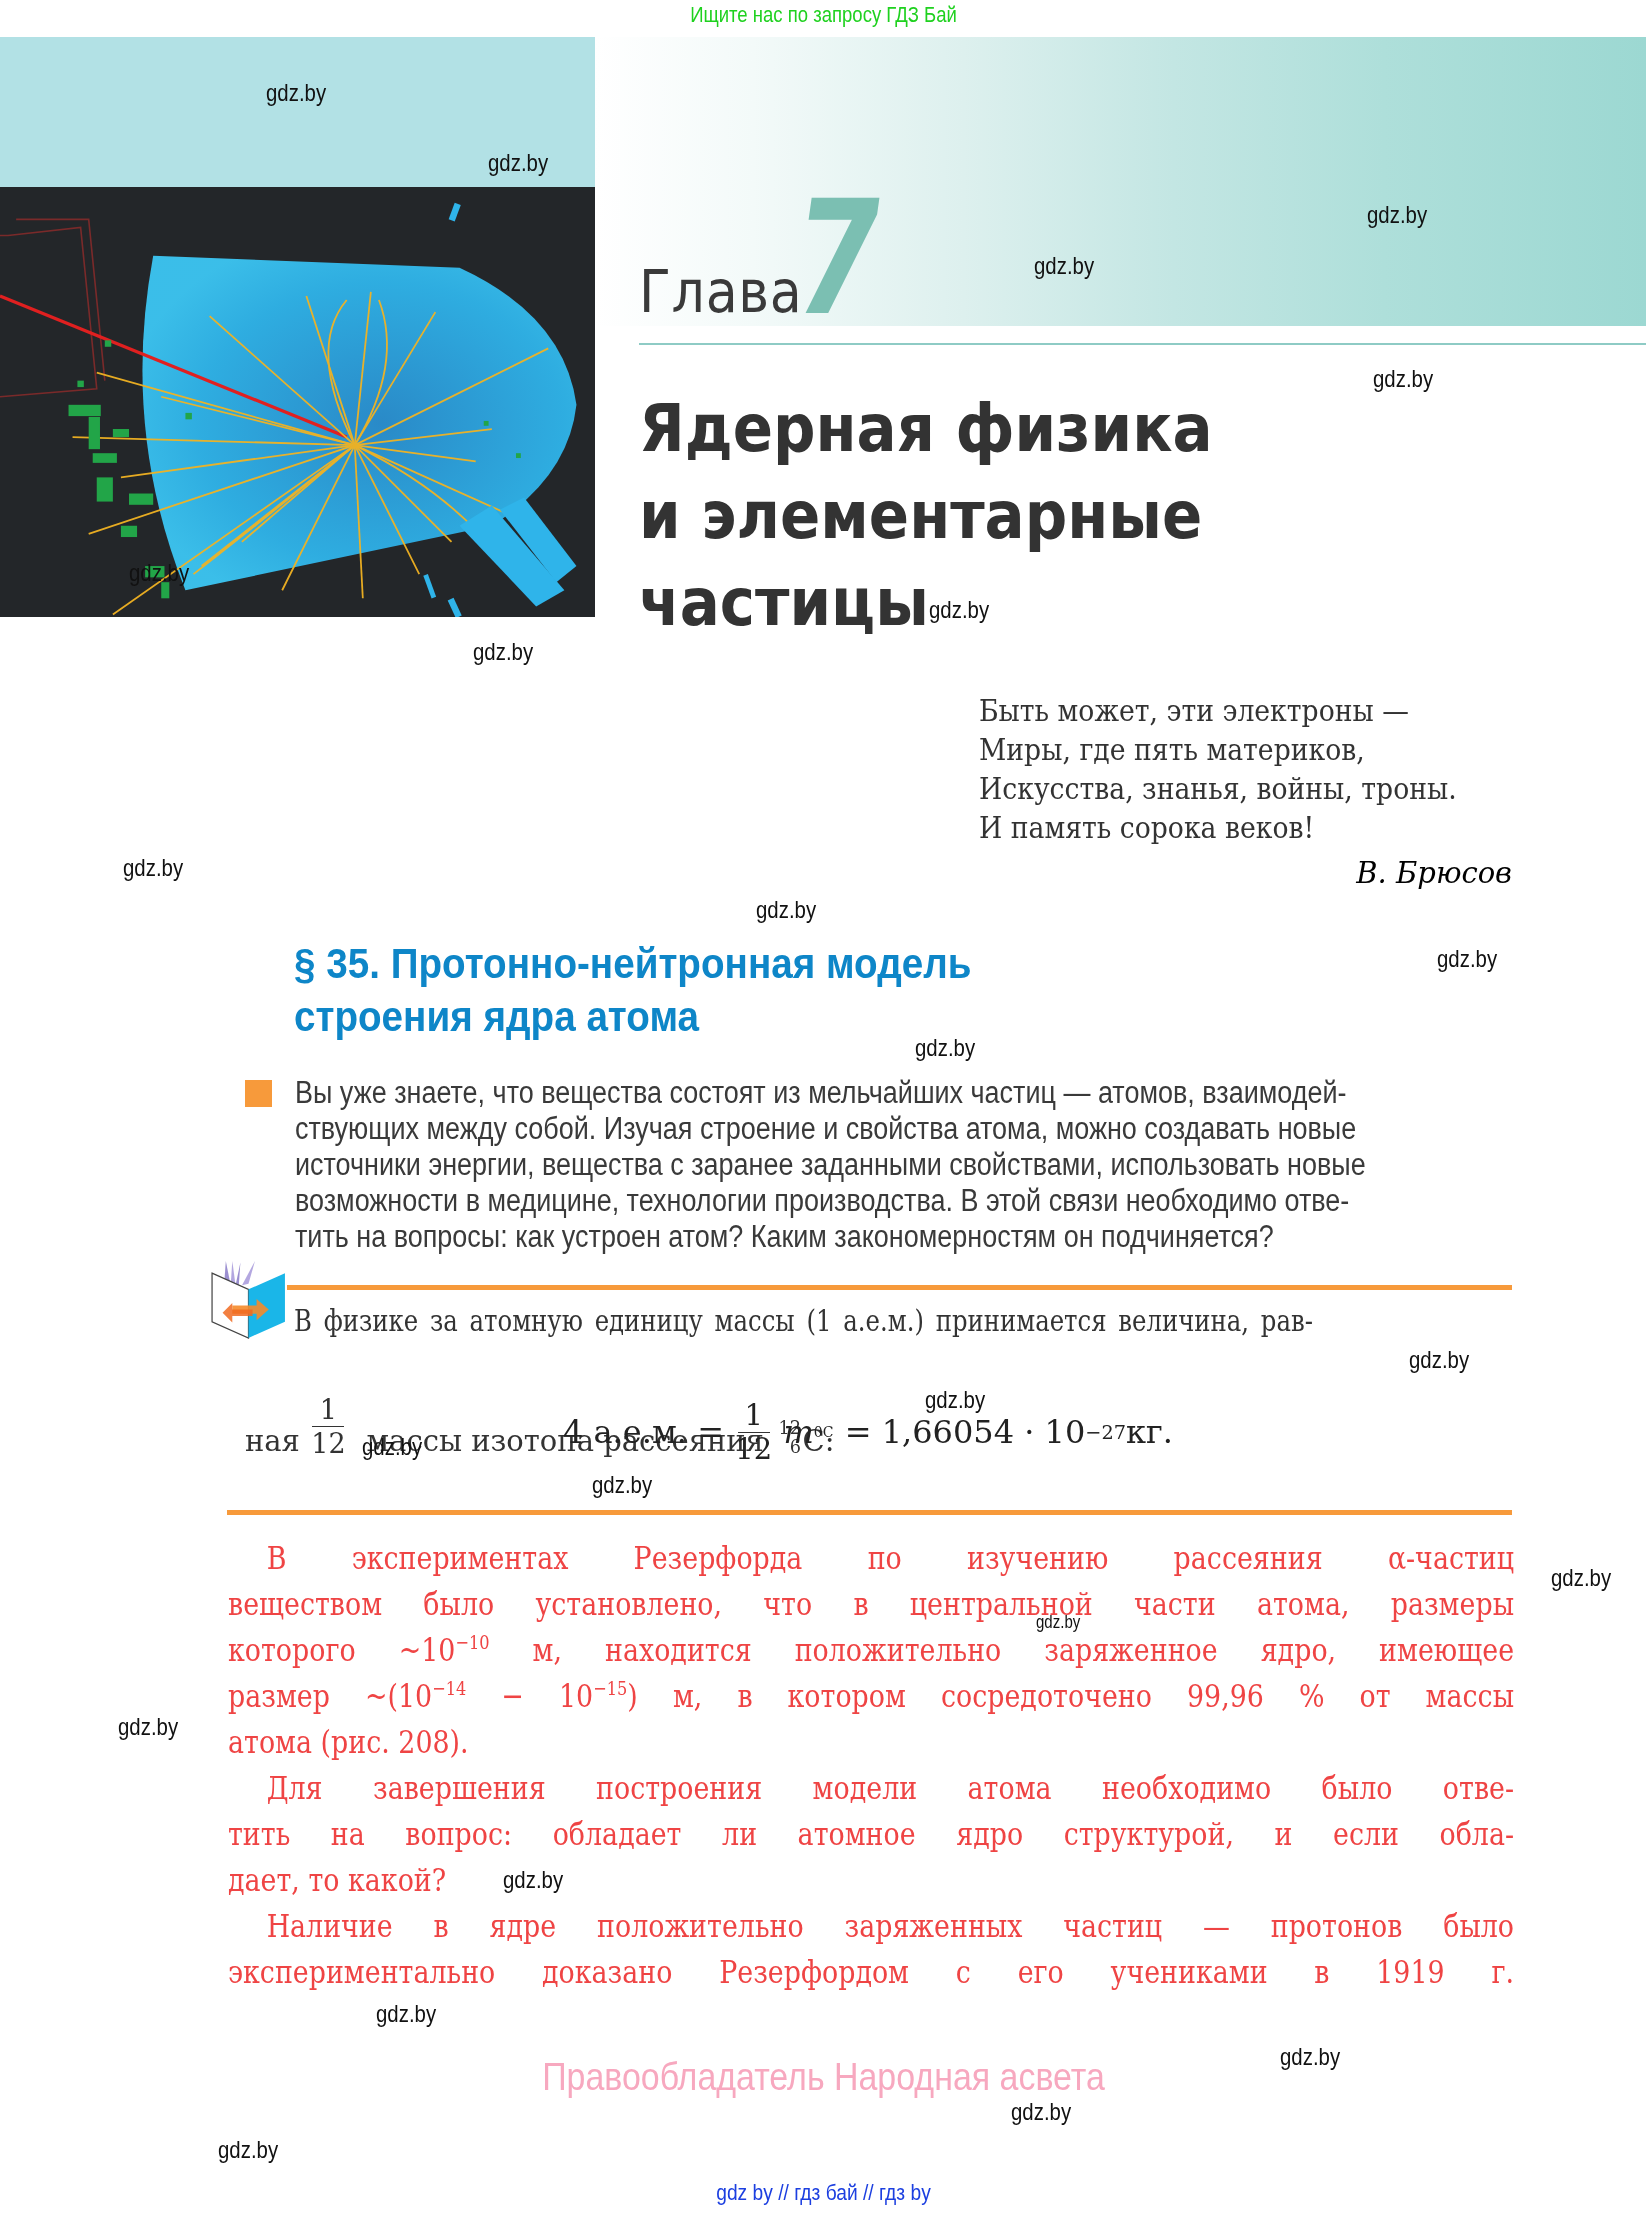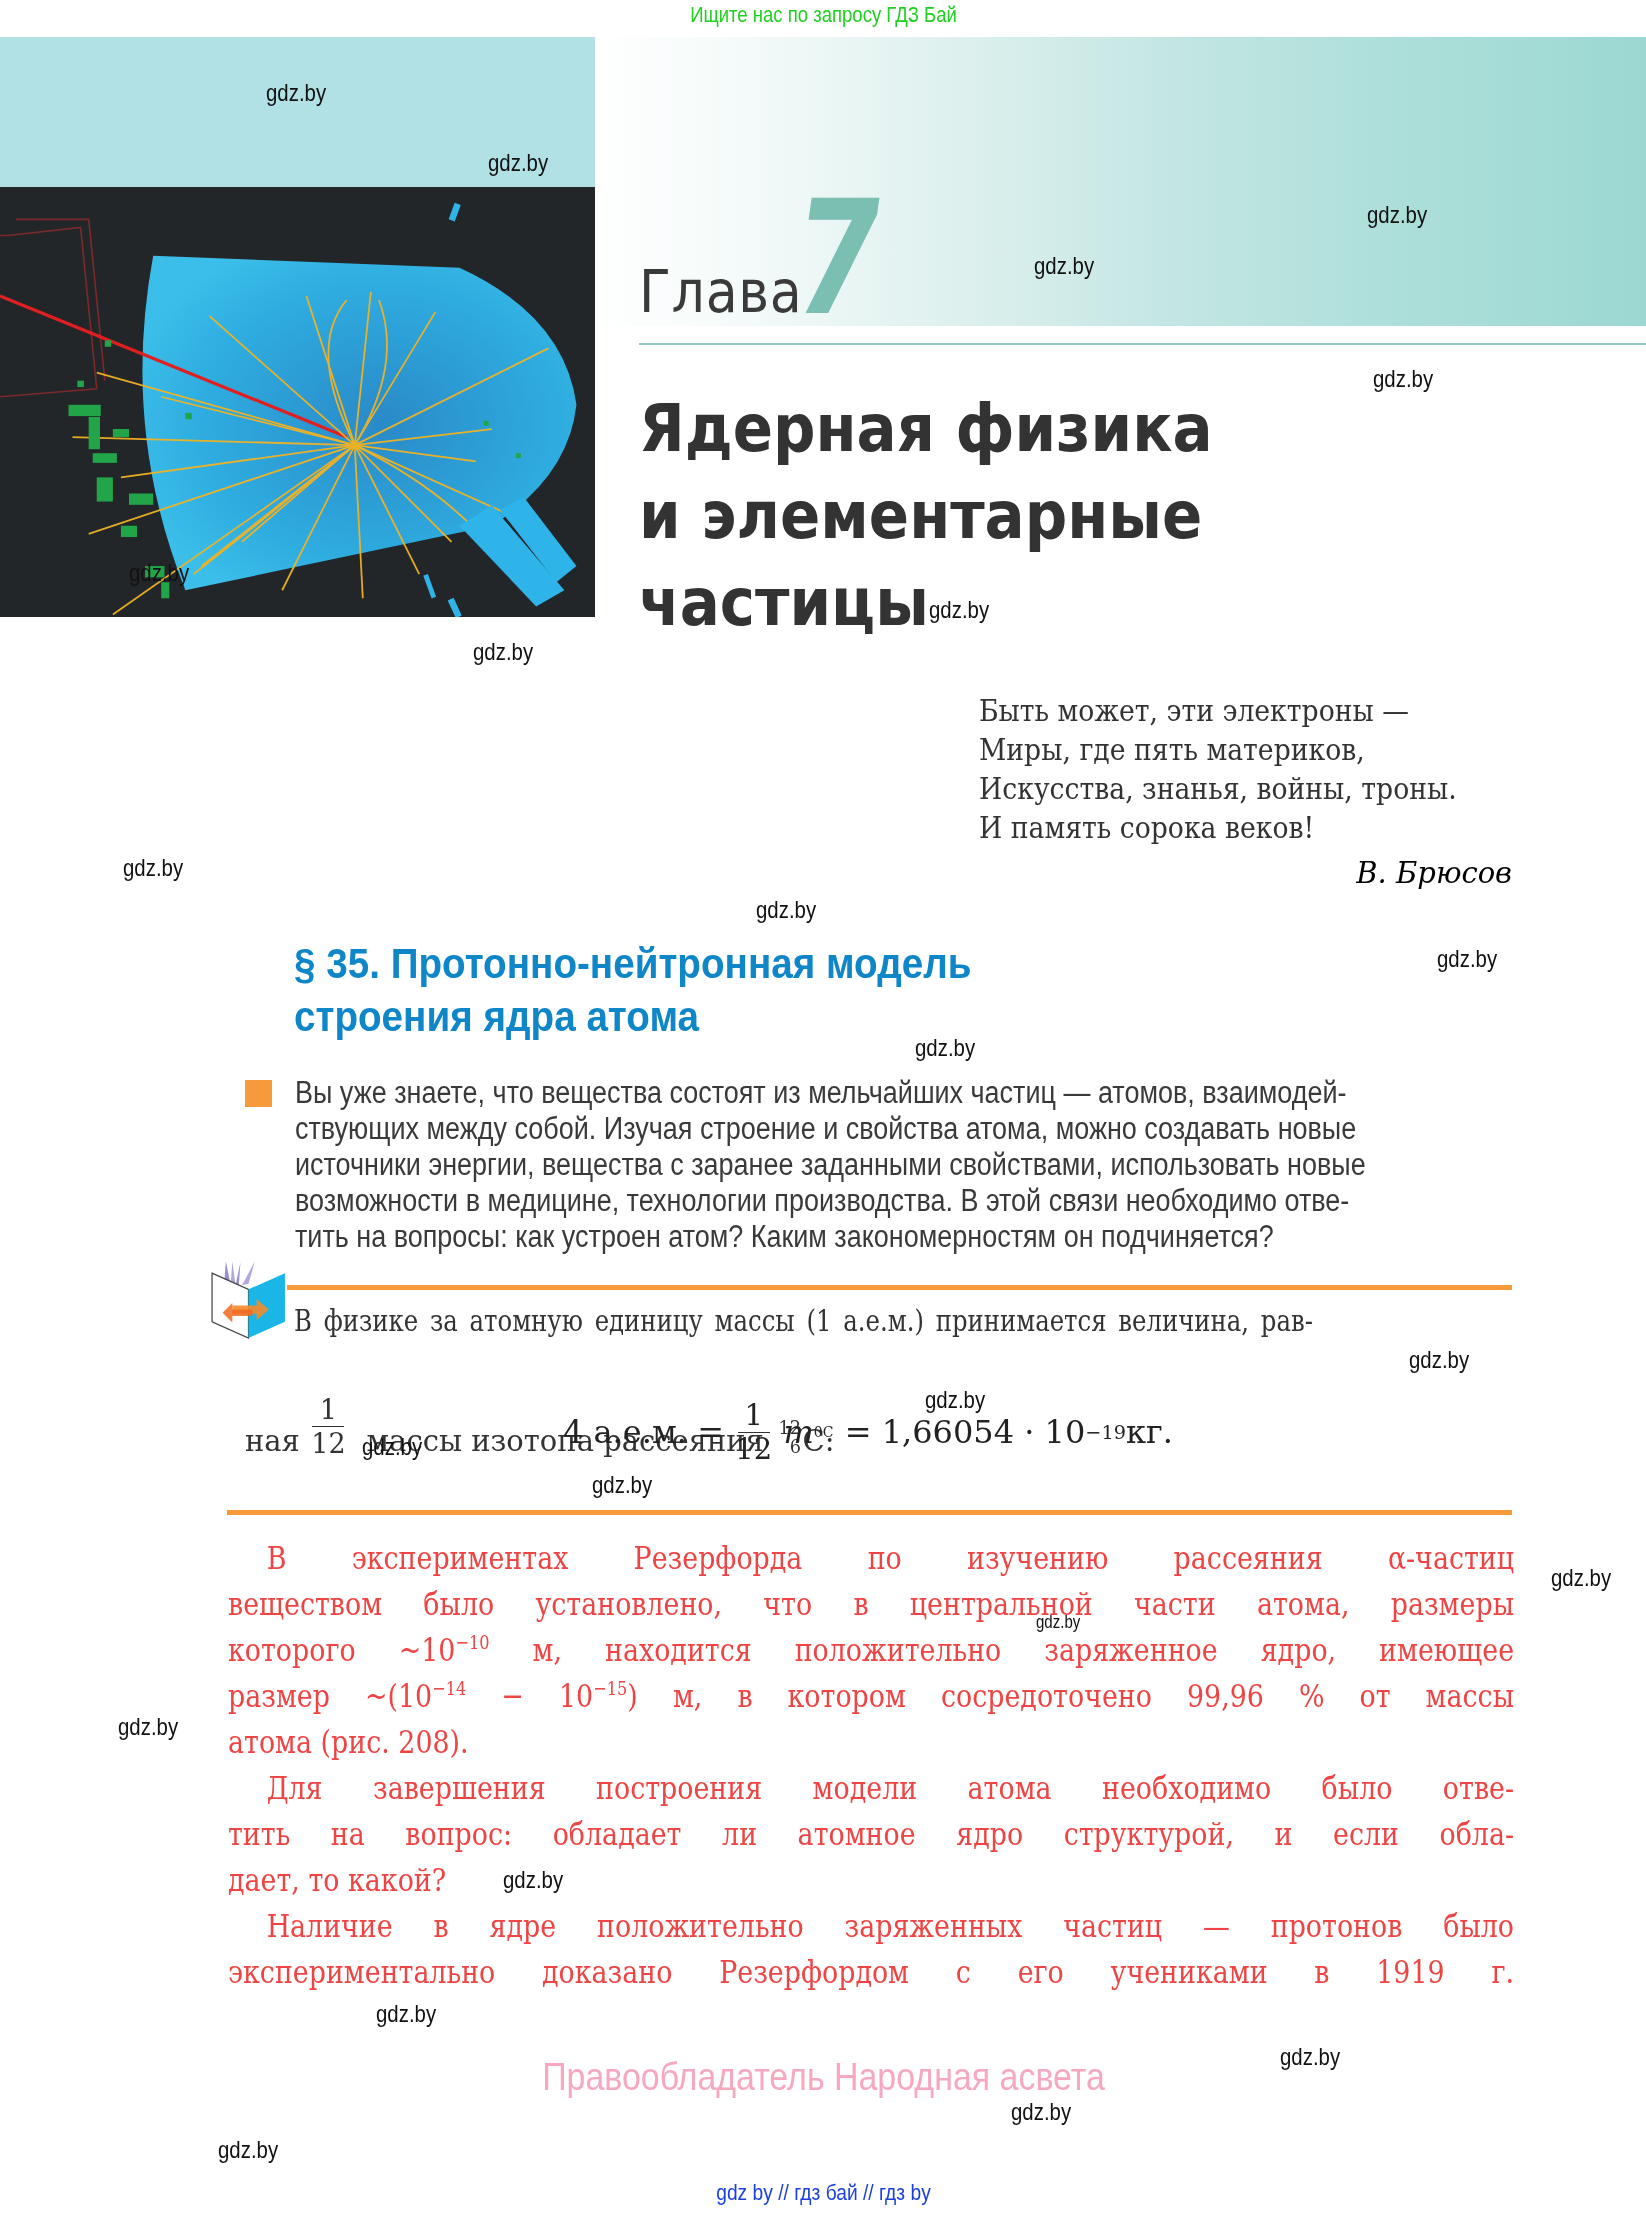--- a/index.html
+++ b/index.html
@@ -217,21 +217,21 @@
 <div class="abs formula">
   <span>4 а.е.м. =</span>
   <span class="frac" style="font-size:29px">
     <span>1</span>
     <span class="bar"></span>
     <span>12</span>
   </span>
   <span class="it">m</span>
     <sub>0C</sub>
   <span style="margin-left:11.3px">= 1,66054 · 10</span>
-    <sup>−19</sup>
+    <sup>−27</sup>
   <span>кг.</span>
 </div>
 <div class="abs orange-line ol2"></div>
 
 <div class="abs body-text">
   <div class="ln indent">В экспериментах Резерфорда по изучению рассеяния α-частиц</div>
   <div class="ln">веществом было установлено, что в центральной части атома, размеры</div>
   <div class="ln"><span>которого ~10</span><sup>−10</sup><span> м, находится положительно заряженное ядро, имеющее</span></div>
   <div class="ln"><span>размер ~(10</span><sup>−14</sup><span> − 10</span><sup>−15</sup><span>) м, в котором сосредоточено 99,96 % от массы</span></div>
   <div class="ln last">атома (рис. 208).</div>

